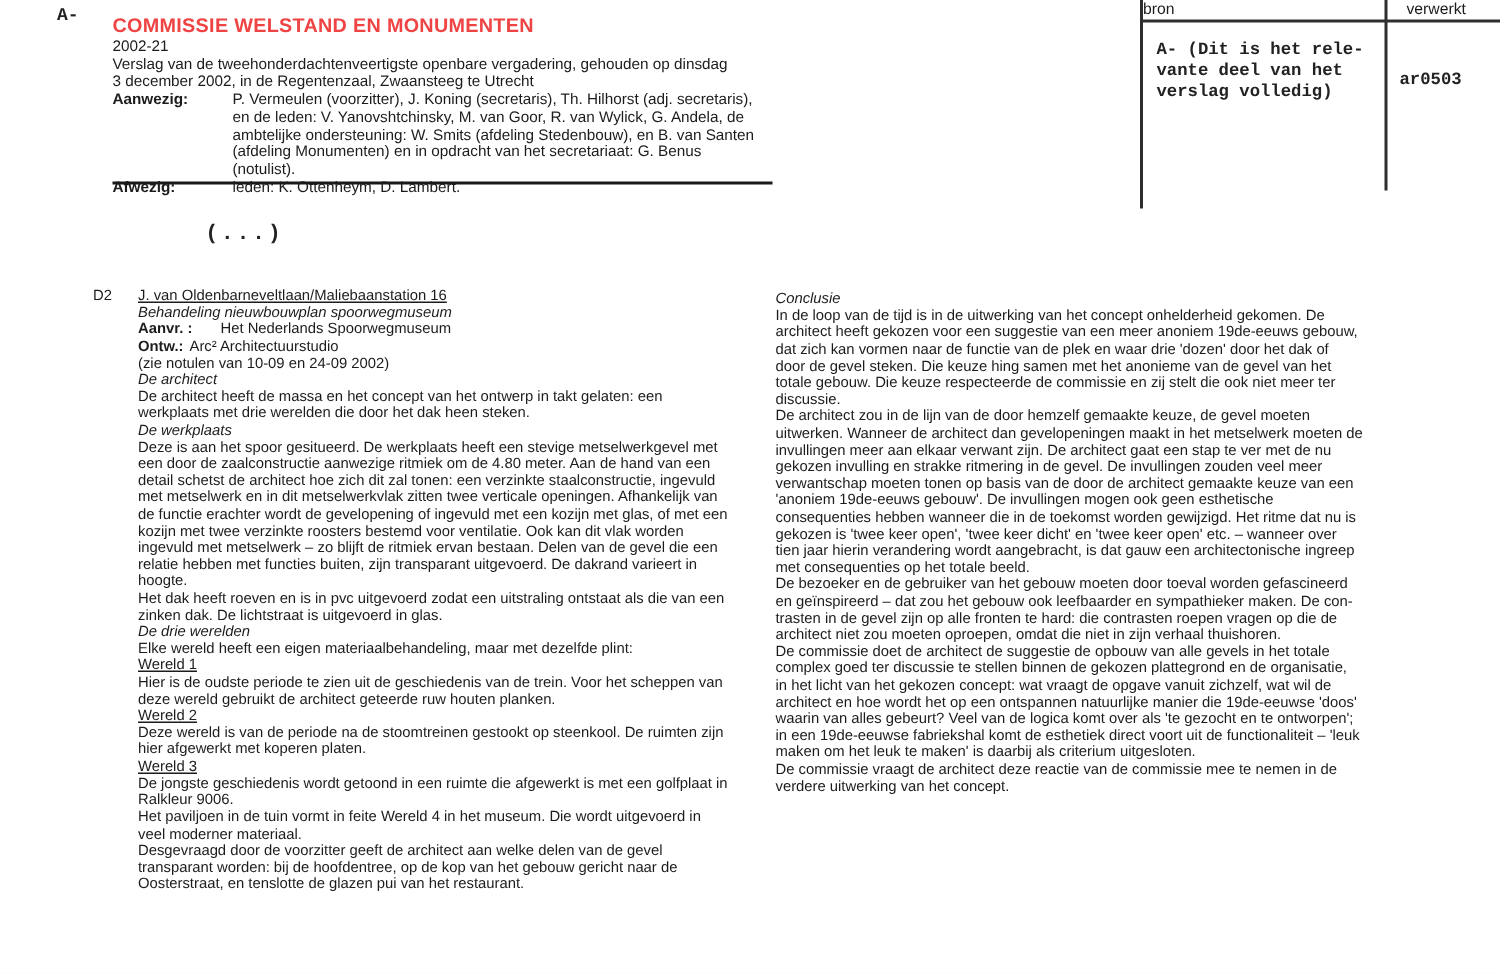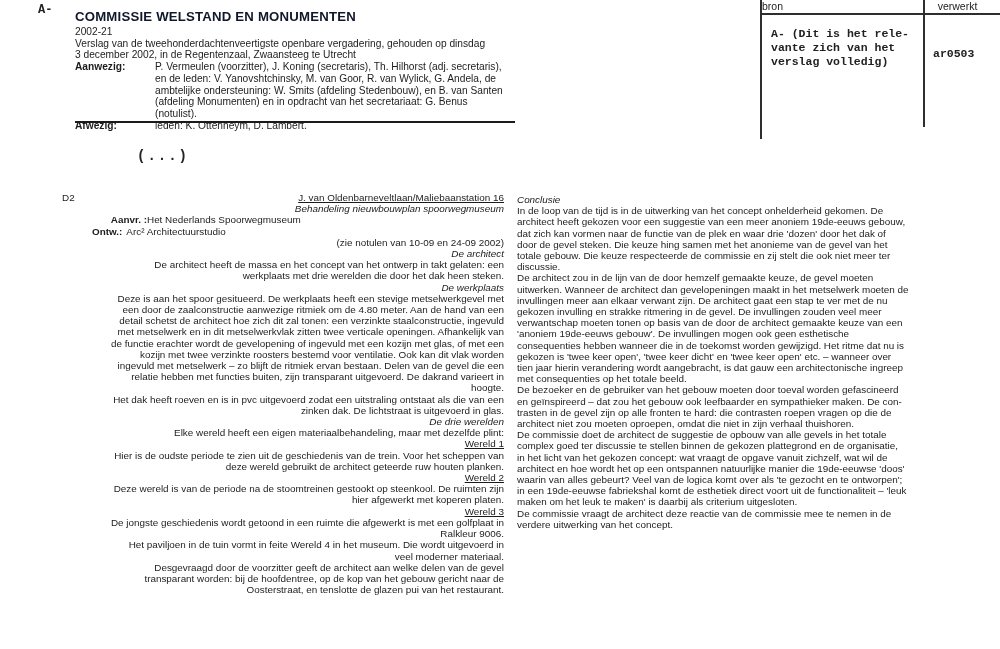--- a/index.html
+++ b/index.html
@@ -24,21 +24,21 @@
     font-size: 12px; font-weight: bold; color: #222;
   }
 
   
   .doc-header {
     position: absolute; left: 75px; top: 9px;
     font-size: 10.2px; line-height: 11.7px;
   }
   .doc-title {
     font-size: 13.2px; font-weight: bold; letter-spacing: 0.2px;
-    line-height: 15px; margin-bottom: 2px; color: #0f172a;
+    line-height: 15px; margin-bottom: 2px; color: #ef4444;
   }
   .att-row { display: flex; }
   .att-label { font-weight: bold; width: 80px; flex: none; }
 
   .header-rule {
     position: absolute; left: 75px; top: 121px;
     width: 440px; height: 2px; background: #1a1a1a;
   }
 
   
@@ -60,21 +60,21 @@
   
   .omission {
     position: absolute; left: 137px; top: 148px;
     font-size: 14px; font-weight: bold; letter-spacing: 2px; color: #222;
   }
 
   
   .item-code { position: absolute; left: 62px; top: 192px; font-size: 9.9px; }
   .left-col {
     position: absolute; left: 92px; top: 192px; width: 412px;
-    font-size: 9.9px; line-height: 11.2px; text-align: right;
+    font-size: 9.9px; line-height: 11.2px;
   }
   .right-col {
     position: absolute; left: 517px; top: 194px; width: 445px;
     font-size: 9.9px; line-height: 11.2px;
   }
   .u { text-decoration: underline; }
   .i { font-style: italic; }
   .lbl { font-weight: bold; }
   .kv { display: flex; }
   .lbl-w { width: 55px; flex: none; }
@@ -106,21 +106,21 @@
     </div>
   </div>
   <div class="header-rule"></div>
 
   <div class="stamp-vline-left"></div>
   <div class="stamp-vline-mid"></div>
   <div class="stamp-hline"></div>
   <div class="stamp-col-bron">bron</div>
   <div class="stamp-col-verwerkt">verwerkt</div>
   <div class="stamp-note mono">A- (Dit is het rele-
-vante zich van het
+vante deel van het
 verslag volledig)</div>
   <div class="stamp-code mono">ar0503</div>
 
   <div class="omission mono">(...)</div>
 
   <div class="item-code">D2</div>
 
   <div class="left-col">
     <div class="u">J. van Oldenbarneveltlaan/Maliebaanstation 16</div>
     <div class="i">Behandeling nieuwbouwplan spoorwegmuseum</div>

